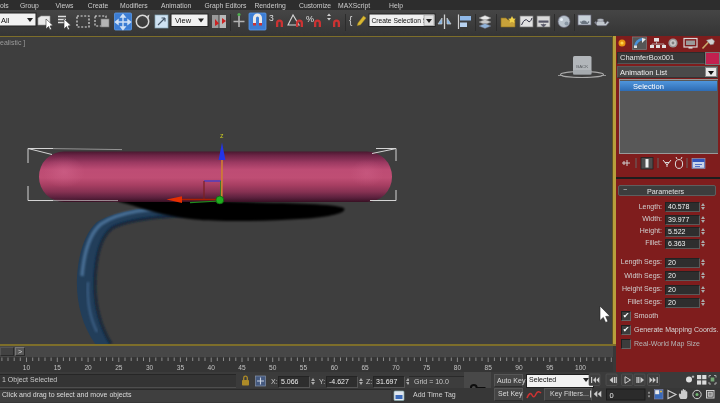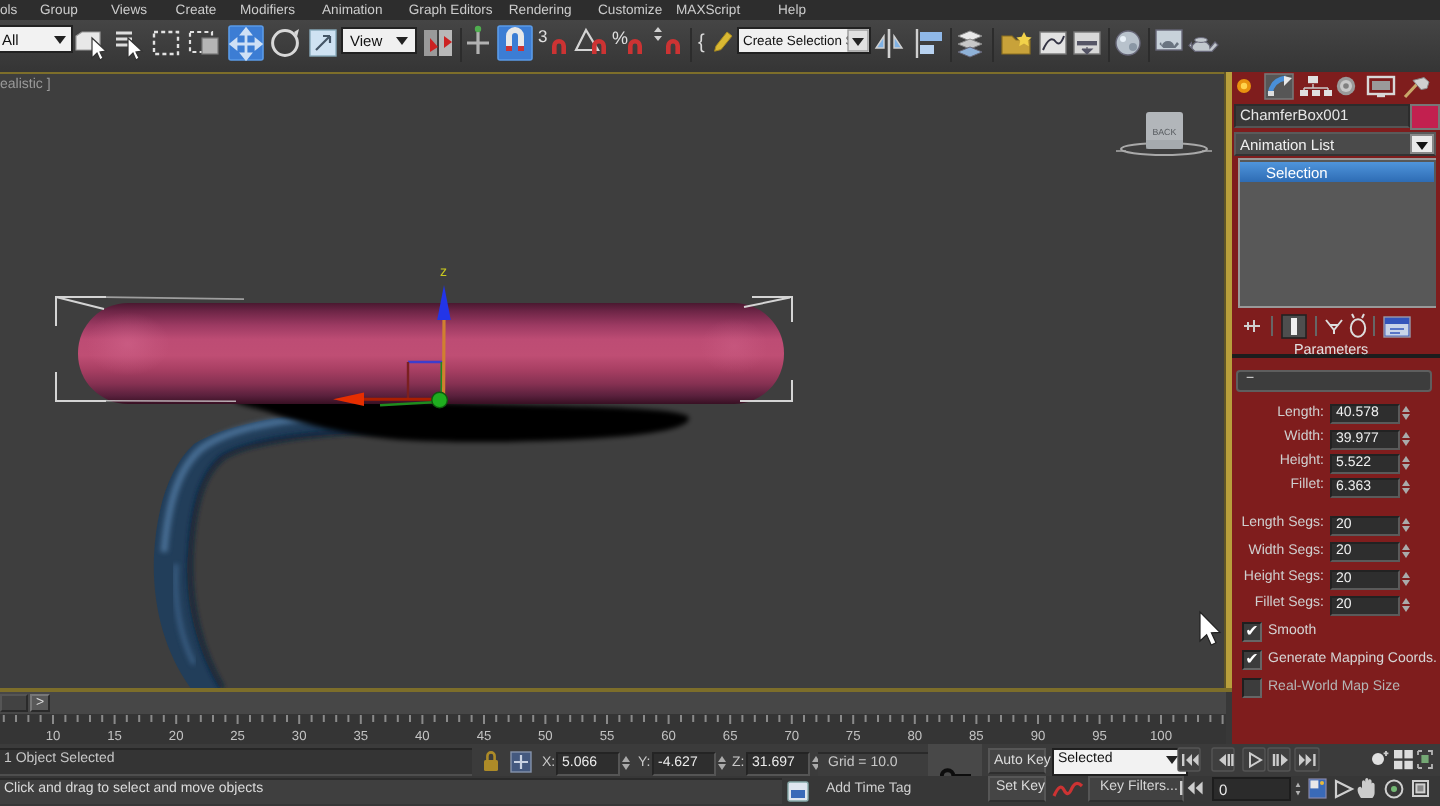--- a/index.html
+++ b/index.html
@@ -278,21 +278,21 @@
         <path d="M71,2 L71,12" stroke="#666"></path>
         <rect x="76" y="2.5" width="13" height="10" fill="#3355bb" stroke="#99a" stroke-width="0.7"></rect>
         <rect x="76.7" y="6" width="11.5" height="5.8" fill="#c8d4e8" stroke="none"></rect>
         <path d="M79,8.5 L86,8.5 M79,10.5 L84,10.5" stroke="#3355bb" stroke-width="0.8"></path>
       </g>
     </svg>
     <div class="abs" style="left:0;top:141px;width:104px;height:2px;background:#1d1d1d;"></div>
 
     <div class="abs" style="left:2px;top:149px;width:98px;height:11px;background:#3d3d3d;border:1px solid #5e5e5e;border-radius:2px;box-sizing:border-box;"></div>
     <div class="tx" style="left:7px;top:150px;font-size:7px;color:#dcdcdc;">−</div>
-    <div class="tx" style="left:31px;top:134px;font-size:7.2px;color:#e2e2e2;">Parameters</div>
+    <div class="tx" style="left:31px;top:151px;font-size:7.2px;color:#e2e2e2;">Parameters</div>
     <div id="params">
       <div class="prow" style="top:166px;">
           <span class="plab">Length:</span>
           <span class="pfld">40.578</span>
           <span class="pspin"></span>
         </div>
       <div class="prow" style="top:178.5px;">
           <span class="plab">Width:</span>
           <span class="pfld">39.977</span>
           <span class="pspin"></span>

